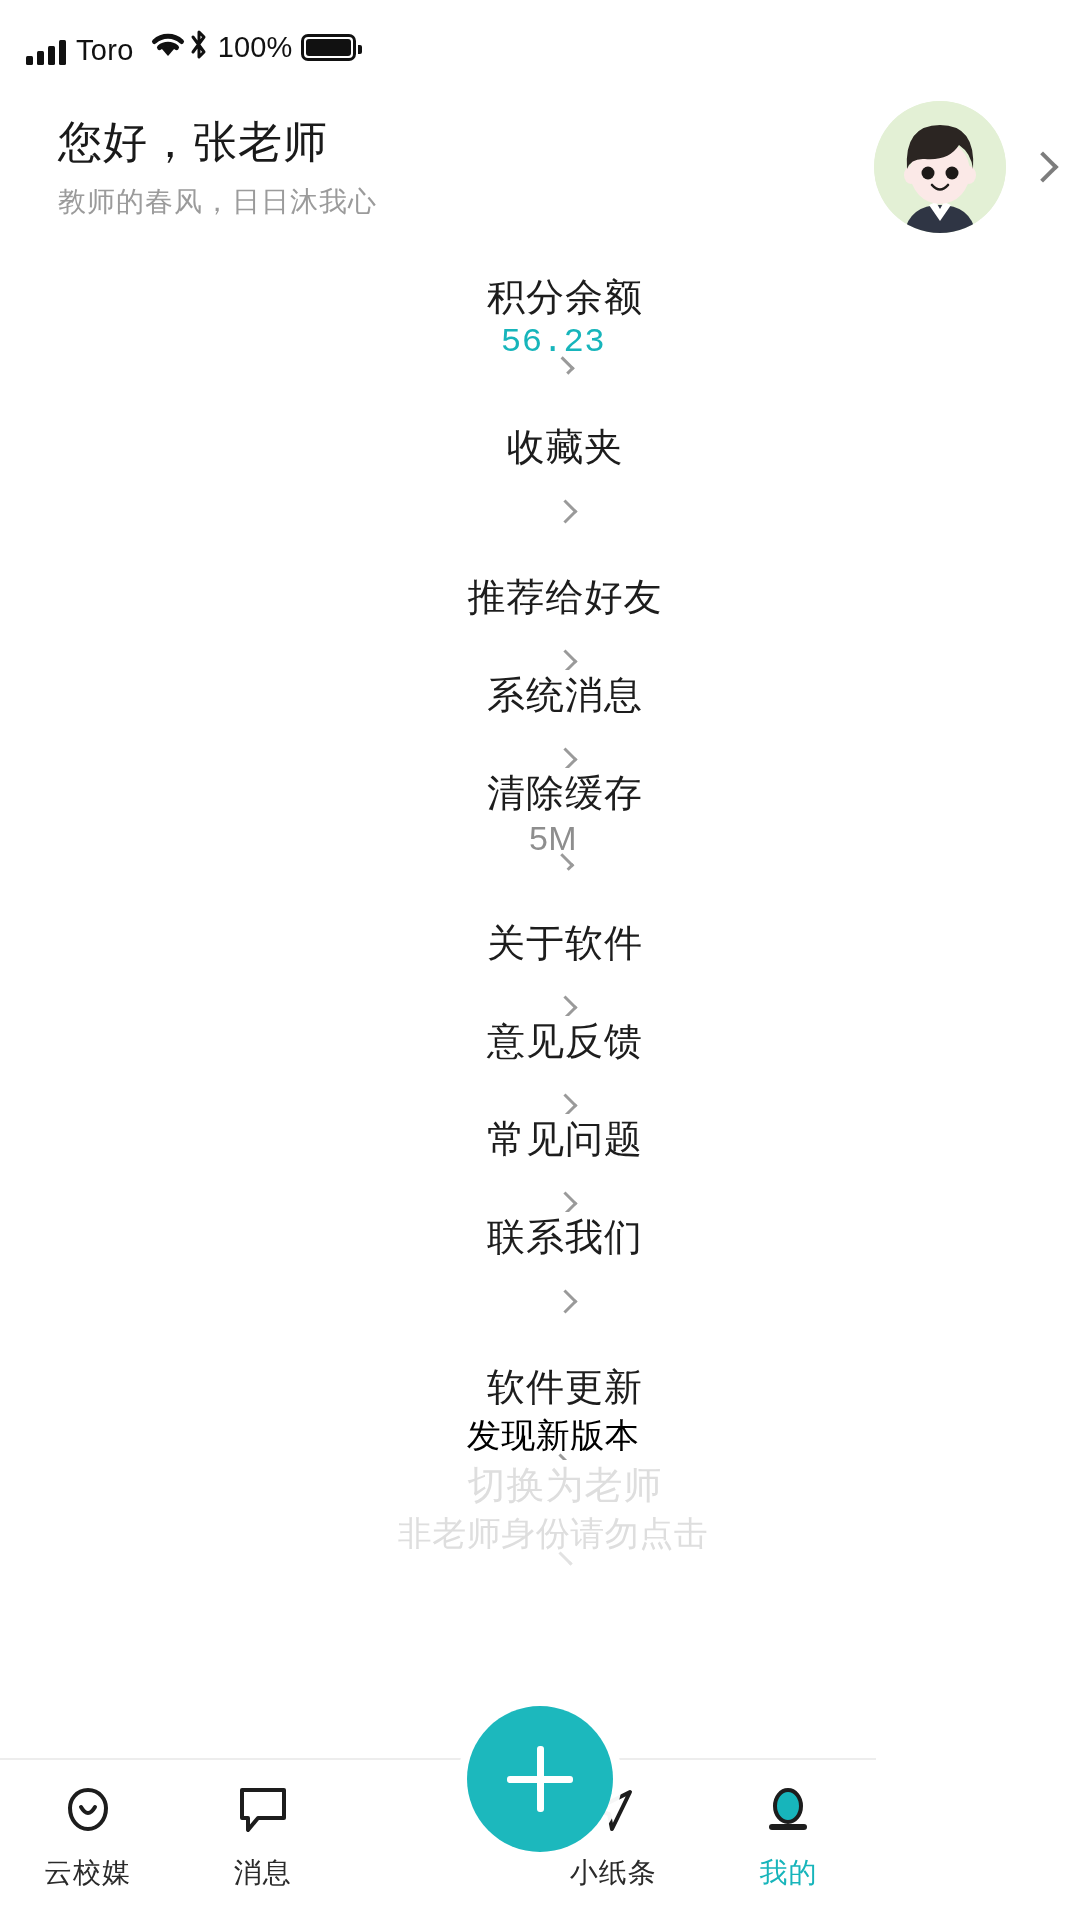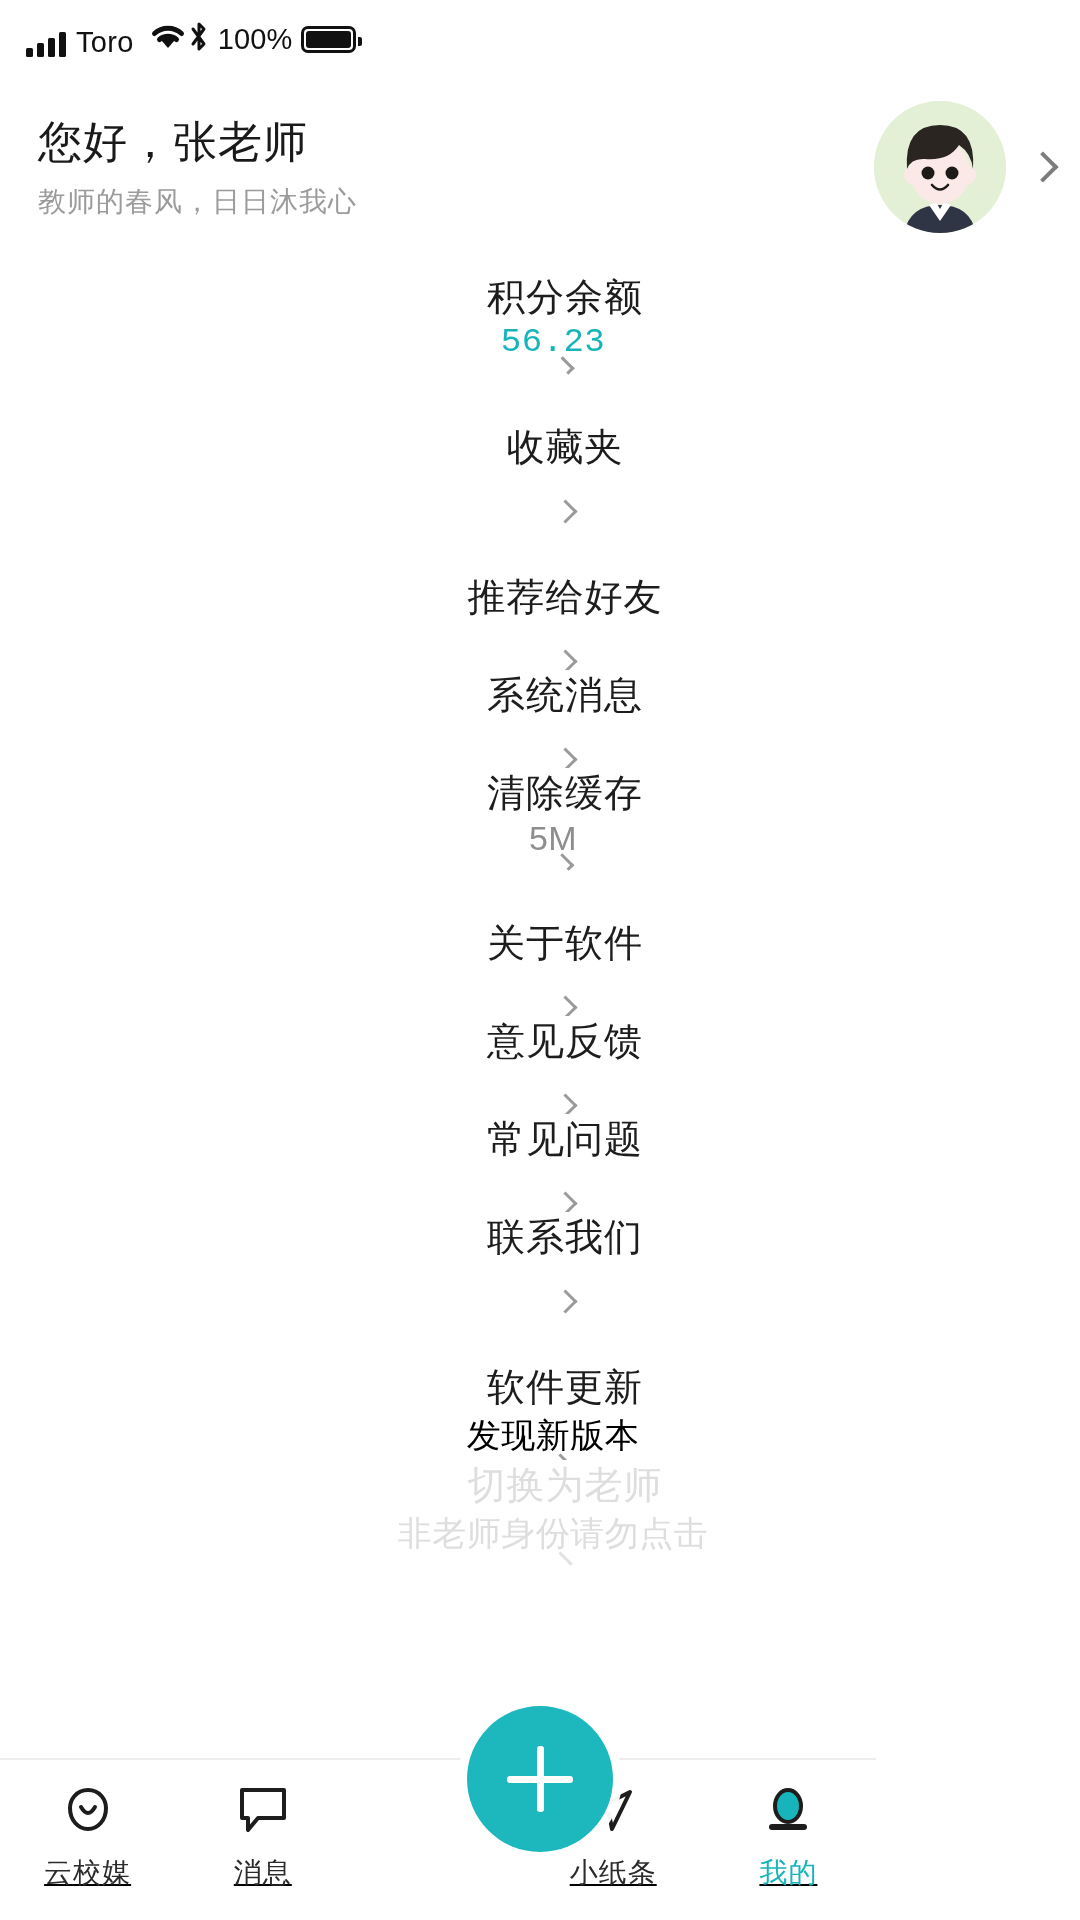--- a/index.html
+++ b/index.html
@@ -6,21 +6,21 @@
   html, body {
     width:1080px; height:1920px;
     background:#ffffff;
     font-family:"Liberation Sans","DejaVu Sans",sans-serif;
     overflow:hidden;
   }
   .phone { position:relative; width:1080px; height:1920px; background:#fff; }
 
   
   .statusbar {
-    position:absolute; top:8px; left:0; width:1080px; height:62px;
+    position:absolute; top:16px; left:0; width:1080px; height:62px;
     display:flex; align-items:center; padding:0 26px;
     color:#111;
   }
   .sb-left { display:flex; align-items:flex-end; gap:10px; flex:0 0 auto; }
   .bars { display:flex; align-items:flex-end; gap:4px; height:26px; }
   .bars i { display:block; width:7px; background:#111; border-radius:1.5px; }
   .bars i:nth-child(1){height:9px;}
   .bars i:nth-child(2){height:14px;}
   .bars i:nth-child(3){height:19px;}
   .bars i:nth-child(4){height:25px;}
@@ -43,21 +43,21 @@
   .batt span {
     position:absolute; left:2px; top:2px; bottom:2px;
     background:#111; border-radius:3px;
   }
 
   
   .header {
     position:absolute; top:62px; left:0; width:1080px; height:210px;
     display:flex; align-items:center; padding:0 26px 0 38px;
   }
-  .greeting { flex:1; }
+  .greeting { flex:1;margin-left:20px; }
   .greet-title {
     font-size:44px; color:#1a1a1a; font-weight:400;
     letter-spacing:1px; line-height:56px;
   }
   .greet-sub {
     font-size:28px; color:#9b9b9b; letter-spacing:1px;
     margin-top:14px; line-height:36px;
   }
   .avatar-wrap { display:flex; align-items:center; gap:26px; }
   .avatar {
@@ -92,21 +92,21 @@
 
   
   .row-faded .row-label,
   .row-faded .row-value { color:#dedede; }
   .row-faded .chev { border-color:#e2e2e2; }
 
   
   .tabbar {
     position:absolute; left:0; bottom:0; width:876px; height:162px;
     background:#fff; border-top:2px solid #ededed;
-    display:flex; align-items:flex-start; z-index:5;text-decoration:underline;
+    display:flex; align-items:flex-start; z-index:5;
   }
   .tab {
     flex:1; display:flex; flex-direction:column; align-items:center;
     justify-content:flex-start; padding-top:22px; gap:16px;
   }
   .tab-icon { height:56px; display:flex; align-items:center; justify-content:center; }
   .tab-label { font-size:28px; color:#2b2b2b; letter-spacing:1px; }
   .tab-active .tab-label { color:#17b5bb; }
   .tab-spacer { flex:1; }
 

